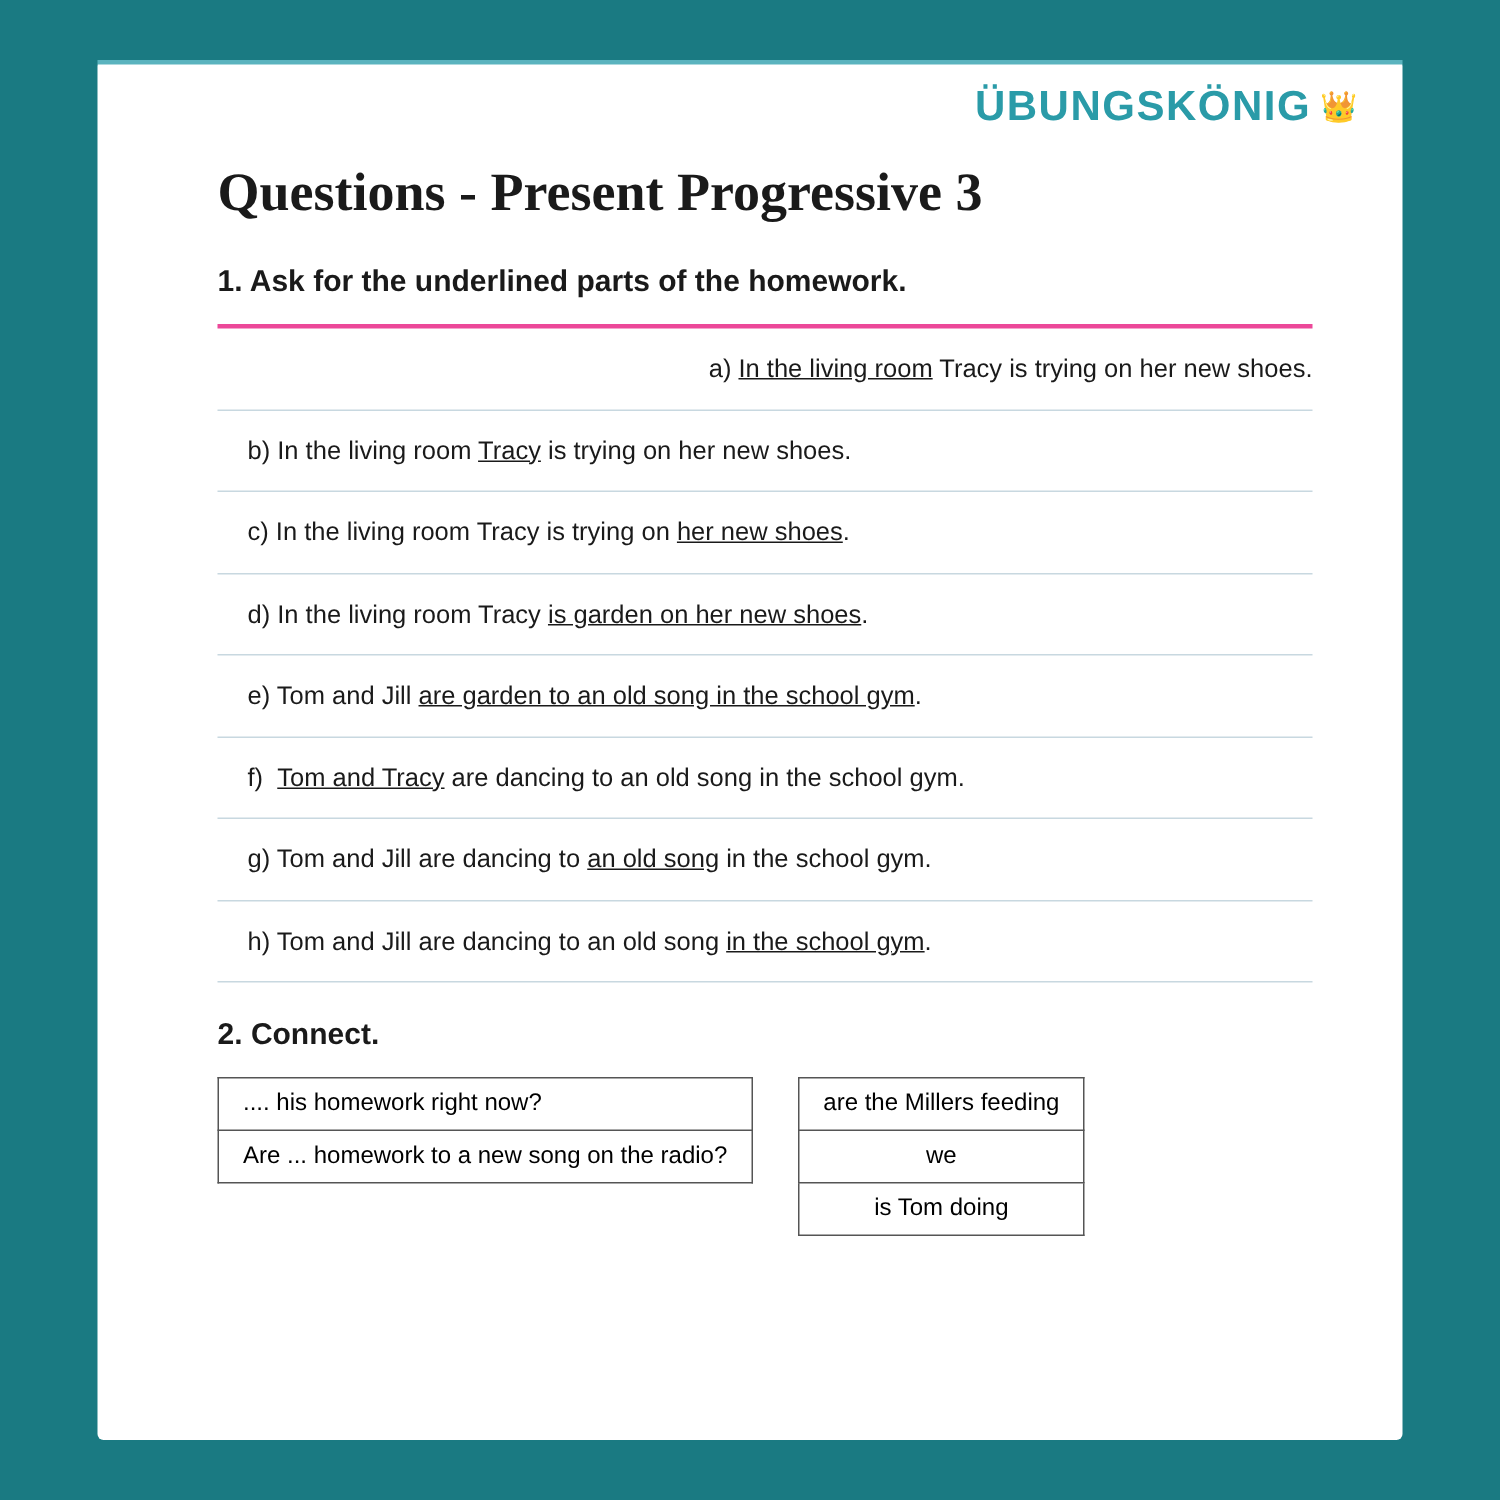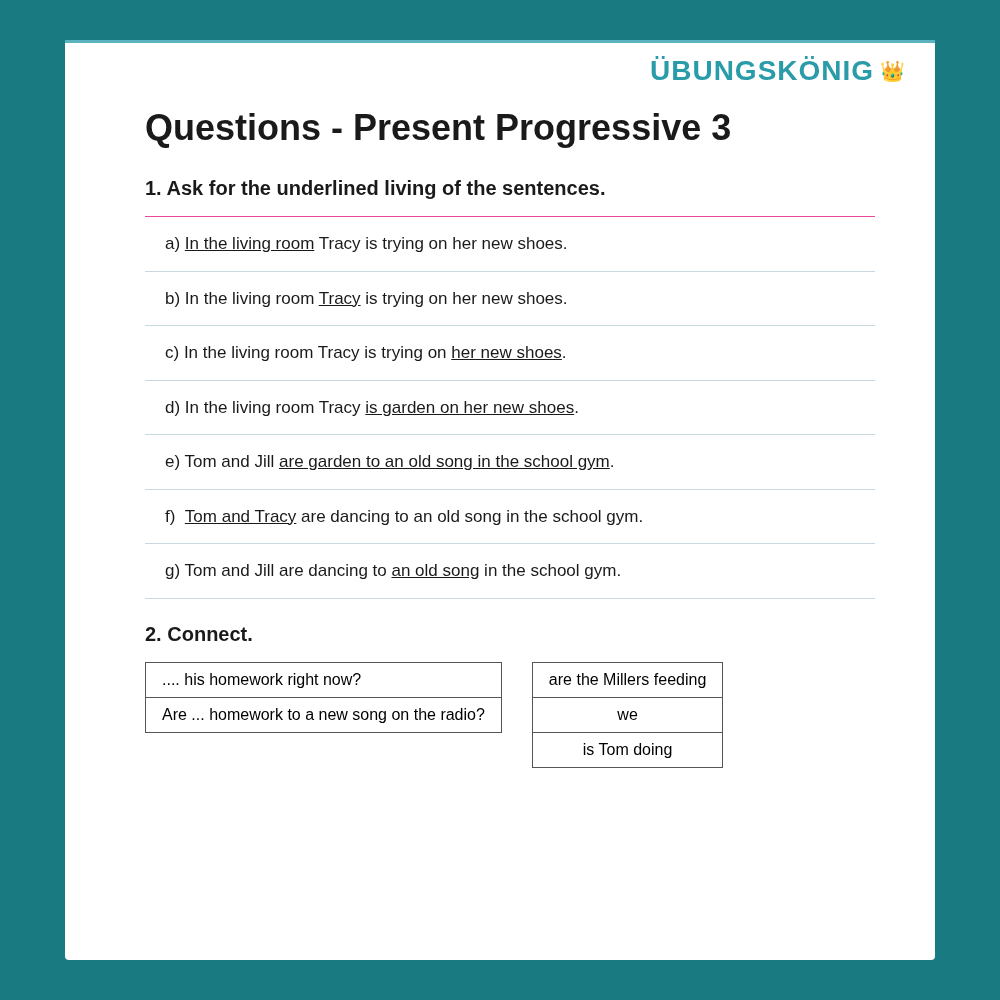--- a/index.html
+++ b/index.html
@@ -48,39 +48,40 @@
       margin-left: 2px;
     }
     .content {
       padding: 20px 60px 20px 80px;
     }
     .page-title {
       font-size: 36px;
       font-weight: 700;
       color: #1a1a1a;
       margin-bottom: 28px;
-      font-family: Liberation Sans, sans-serif;
+      font-family: Liberation Serif, serif;
     }
     .section-title {
       font-size: 20px;
       font-weight: 700;
       color: #1a1a1a;
       margin-bottom: 16px;
       font-family: Arial, sans-serif;
     }
     .sentence-row {
       padding: 14px 0 14px 20px;
       border-bottom: 1px solid #c8d8e0;
       font-size: 17px;
       color: #1a1a1a;
       font-family: Arial, sans-serif;
       line-height: 1.5;
     }
     .sentence-row:first-child {
-      border-top: 1px solid #ec4899;
+      border-top: 3px solid #ec4899;
+      text-align: right;
     }
     u {
       text-decoration: underline;
     }
     .section-2 {
       margin-top: 24px;
     }
     .connect-tables {
       display: flex;
       gap: 30px;
@@ -121,21 +122,21 @@
       <span class="logo-text">ÜBUNGSKÖNIG</span>
       <span class="logo-crown">👑</span>
     </div>
   </div>
   <div class="content">
     <h1 class="page-title">Questions - Present Progressive 3</h1>
 
     <div class="section-1">
       <div class="section-title">
         <span>1.</span>
-        <span>Ask for the underlined living of the sentences.</span>
+        <span>Ask for the underlined parts of the homework.</span>
       </div>
       <div class="exercise-items">
 
         <div class="sentence-row">
           <span>a) </span><u>In the living room</u><span> Tracy is trying on her new shoes.</span>
         </div>
         <div class="sentence-row">
           <span>b) In the living room </span><u>Tracy</u><span> is trying on her new shoes.</span>
         </div>
         <div class="sentence-row">
@@ -145,20 +146,23 @@
           <span>d) In the living room Tracy </span><u>is garden on her new shoes</u><span>.</span>
         </div>
         <div class="sentence-row">
           <span>e) Tom and Jill </span><u>are garden to an old song in the school gym</u><span>.</span>
         </div>
         <div class="sentence-row">
           <span>f) &nbsp;</span><u>Tom and Tracy</u><span> are dancing to an old song in the school gym.</span>
         </div>
         <div class="sentence-row">
           <span>g) Tom and Jill are dancing to </span><u>an old song</u><span> in the school gym.</span>
+        </div>
+        <div class="sentence-row">
+          <span>h) Tom and Jill are dancing to an old song </span><u>in the school gym</u><span>.</span>
         </div>
 
       </div>
     </div>
 
     <div class="section-2">
       <div class="section-title">
         <span>2.</span>
         <span>Connect.</span>
       </div>

